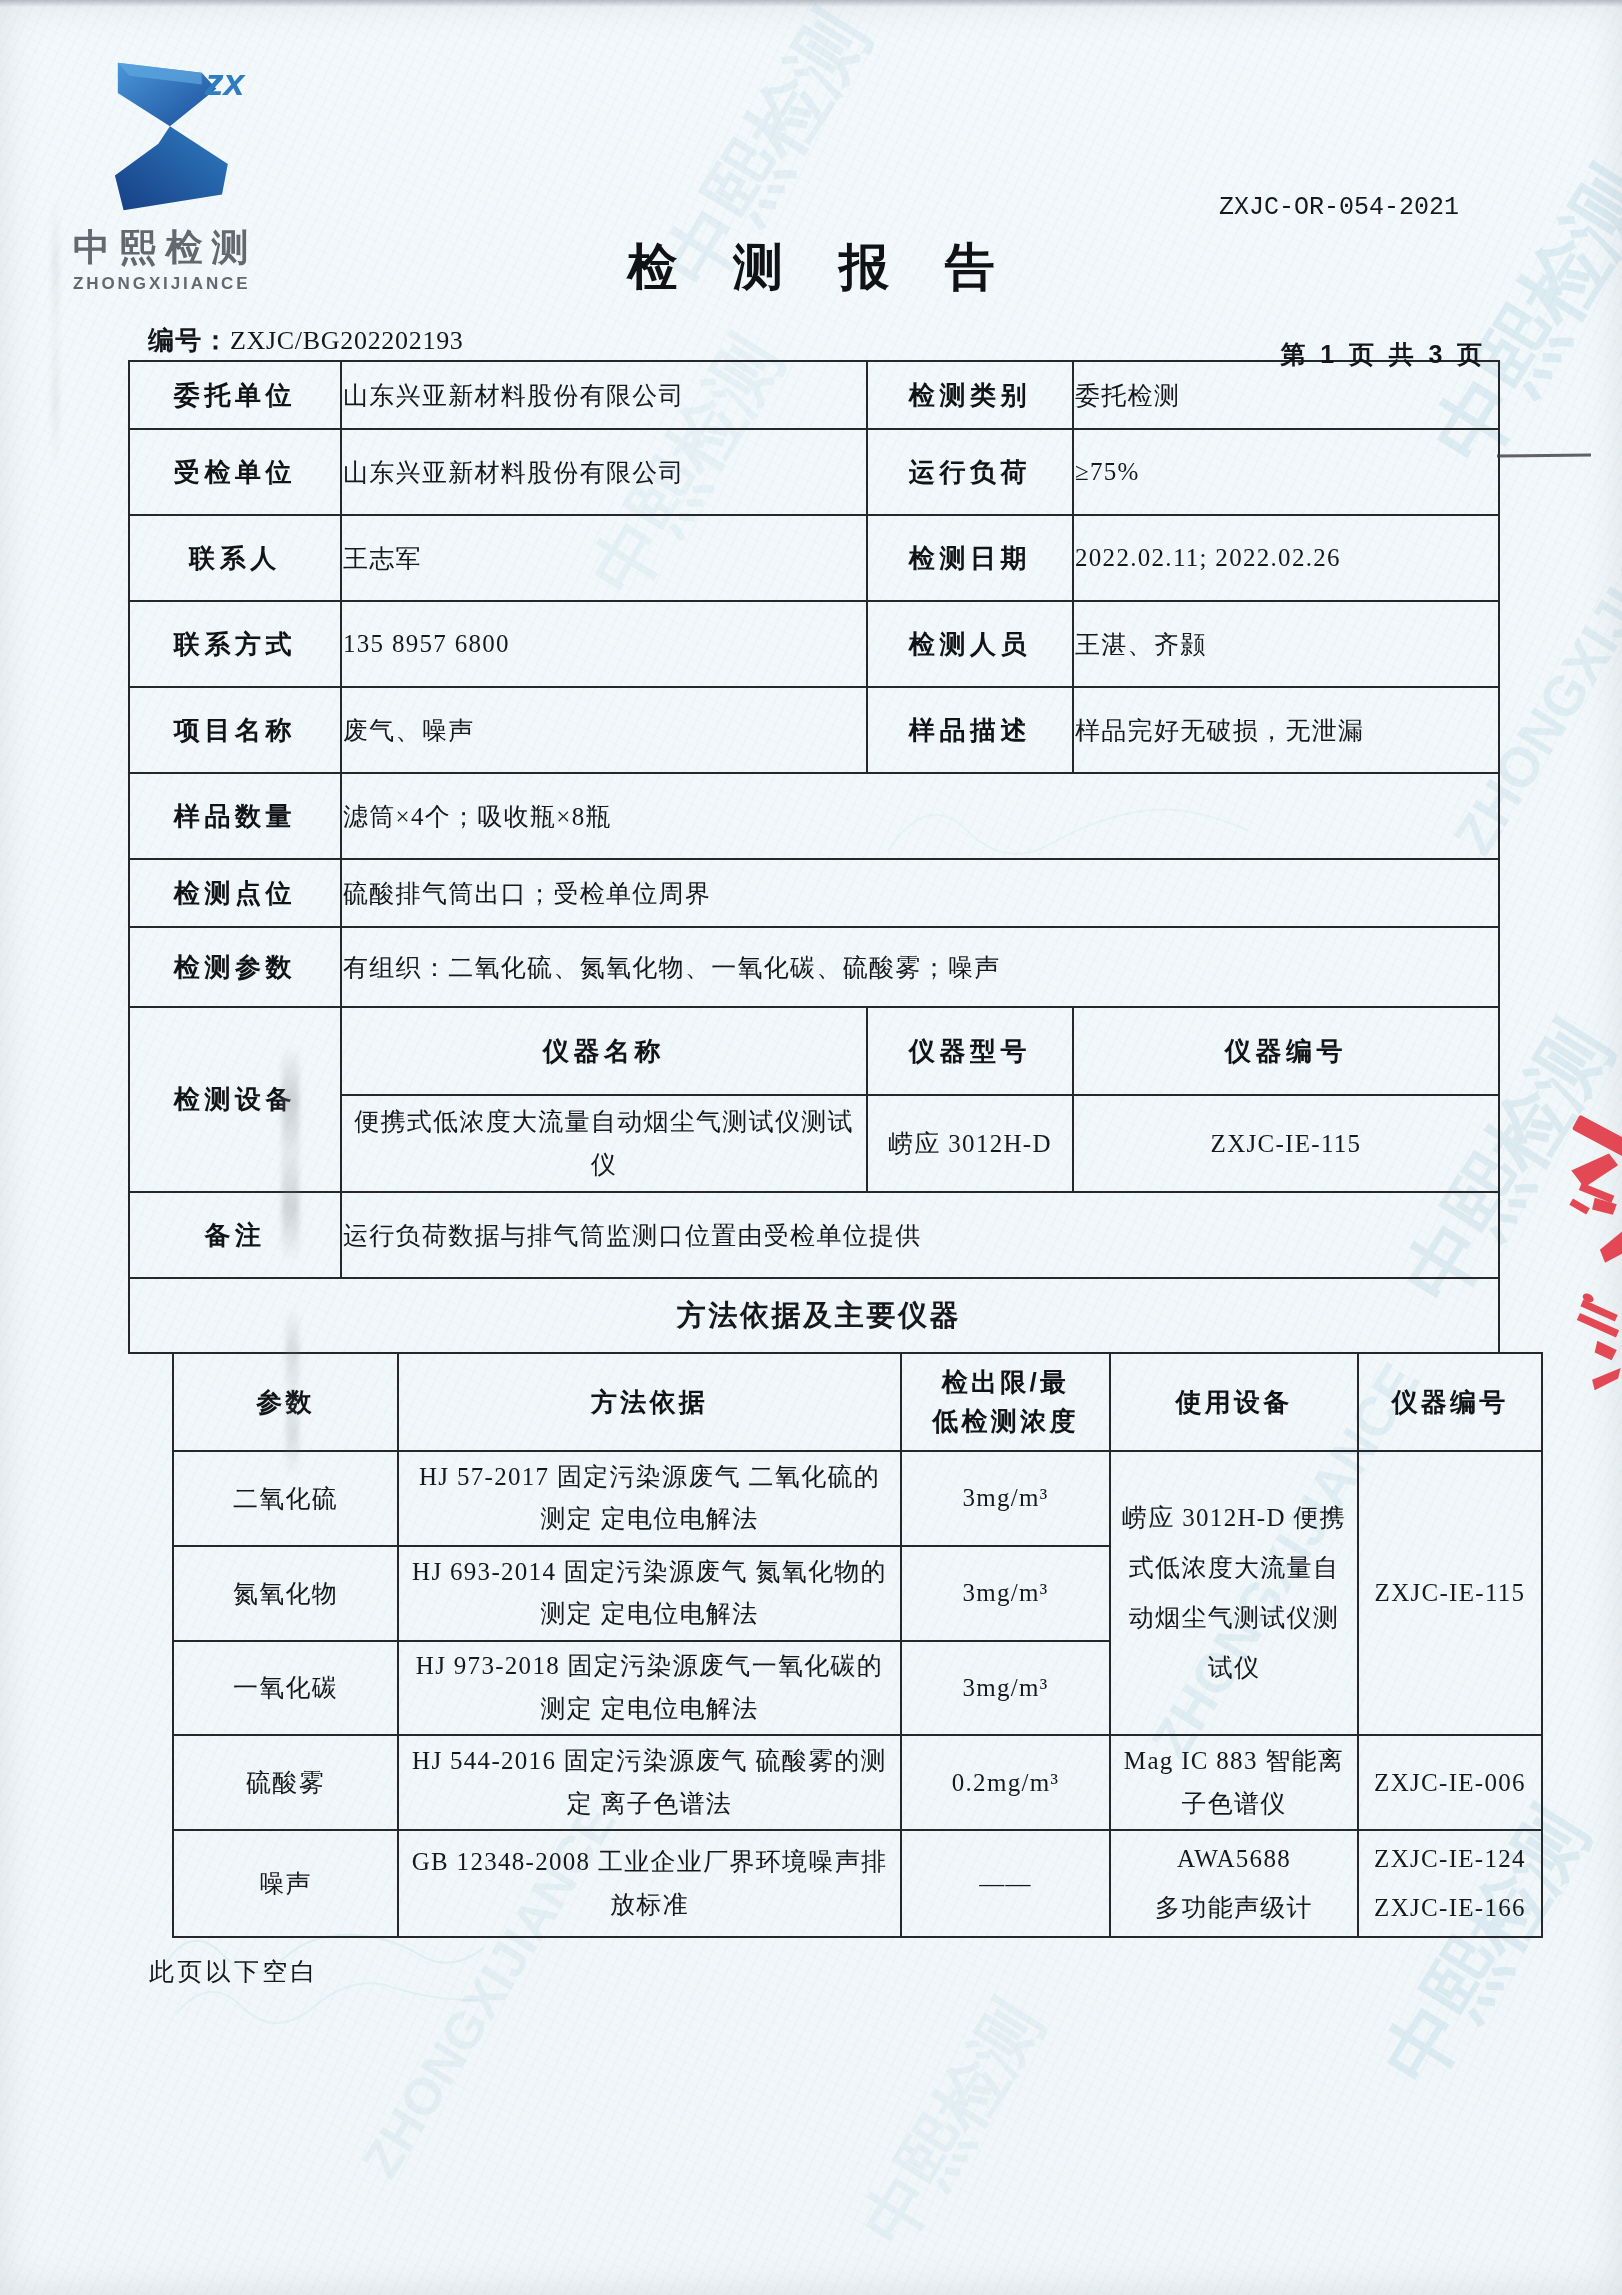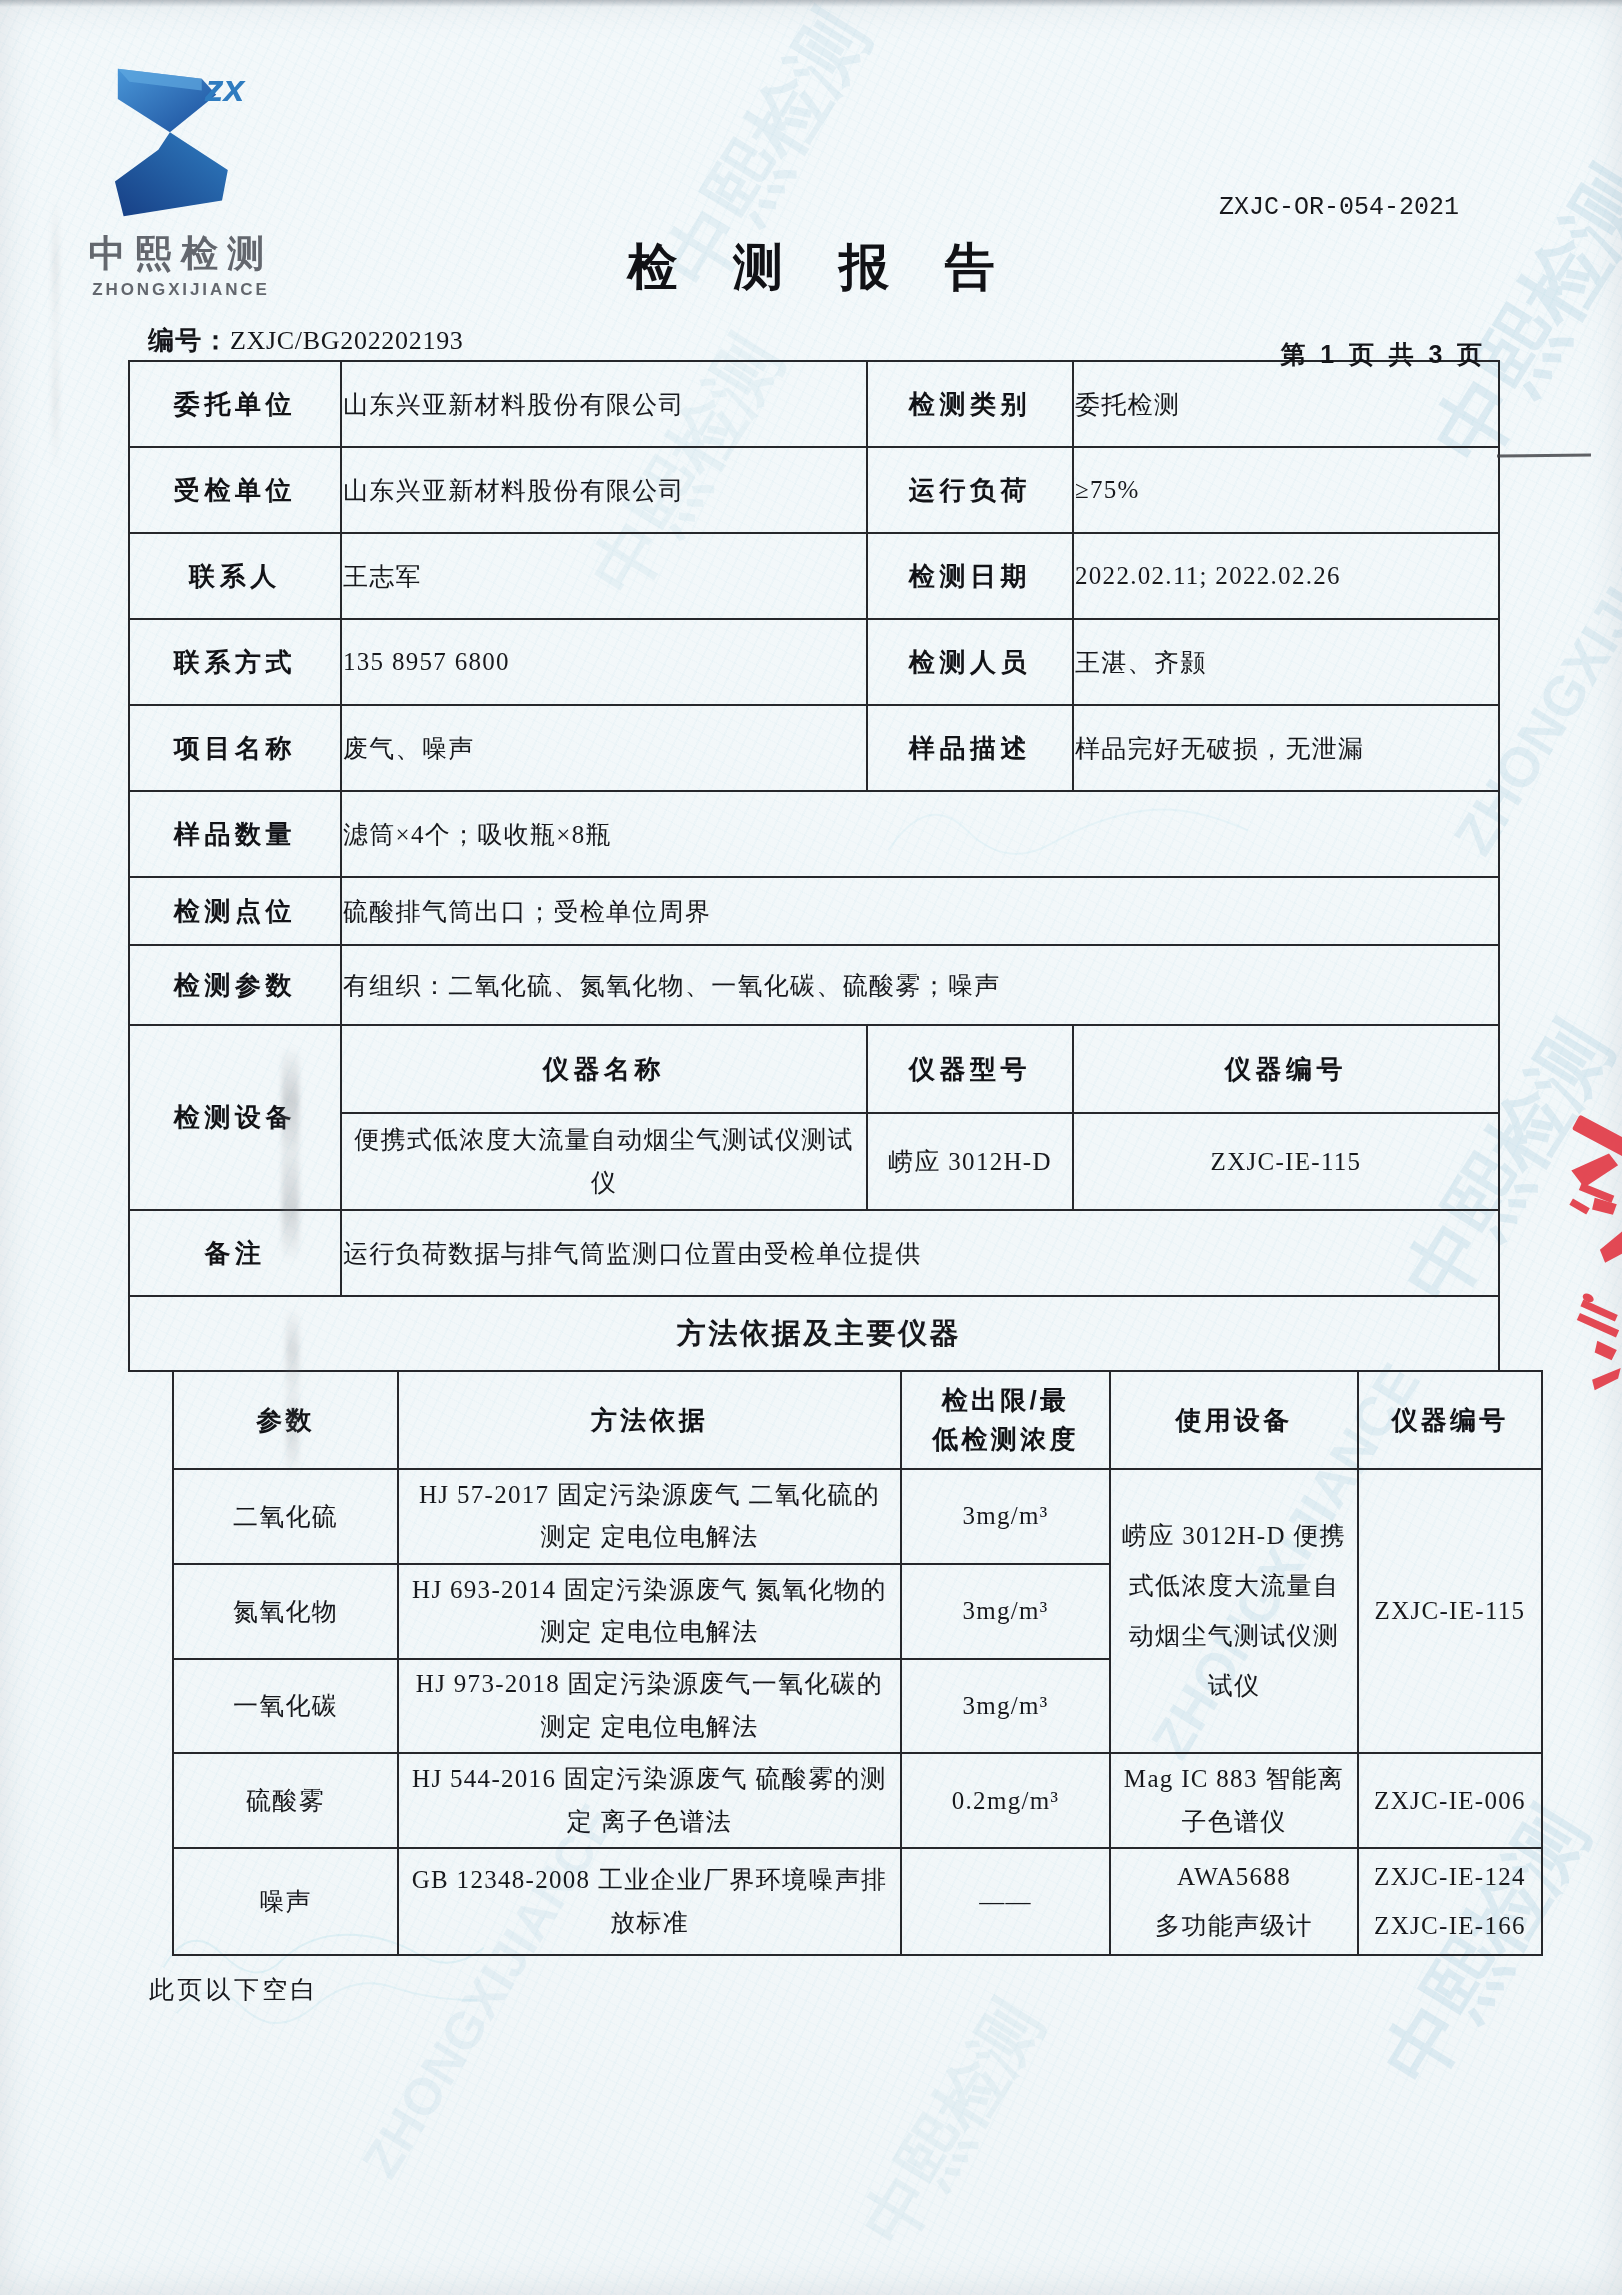--- a/index.html
+++ b/index.html
@@ -20,21 +20,21 @@
     position:absolute;
     font-weight:700;
     color:#4f9cc0;
     transform:rotate(-58deg);
     white-space:nowrap;
     pointer-events:none;
     z-index:1;
   }
   .squiggle{position:absolute;z-index:1;opacity:.5;}
   
-  .logo{position:absolute;left:73px;top:60px;width:216px;text-align:center;z-index:3;}
+  .logo{position:absolute;left:73px;top:54px;width:216px;text-align:left;z-index:3;}
   .logo svg{display:block;margin:0 auto;}
   .logo-cn{font-size:37px;font-weight:700;letter-spacing:9.2px;color:#63676e;margin-top:3.9px;}
   .logo-en{font-size:17px;font-weight:700;letter-spacing:2.9px;color:#63676e;margin-top:1.3px;}
   .doc-code{
     position:absolute;right:163px;top:193px;
     font-family:"Liberation Mono",monospace;
     font-size:25px;letter-spacing:0px;color:#17181c;z-index:3;
   }
   .title{
     position:absolute;left:0;top:234px;width:100%;
@@ -137,21 +137,21 @@
 
   <div class="sheet">
     <table id="t1">
       <colgroup>
           <col style="width:212px">
           <col style="width:526px">
           <col style="width:206px">
           <col style="width:426px">
         </colgroup>
       <tbody>
-          <tr style="height:86px">
+          <tr style="height:68px">
         <th>委托单位</th>
         <td class="v">山东兴亚新材料股份有限公司</td>
         <th>检测类别</th>
         <td class="v">委托检测</td>
       </tr>
       <tr style="height:86px">
         <th>受检单位</th>
         <td class="v">山东兴亚新材料股份有限公司</td>
         <th>运行负荷</th>
         <td class="v">≥75%</td>

